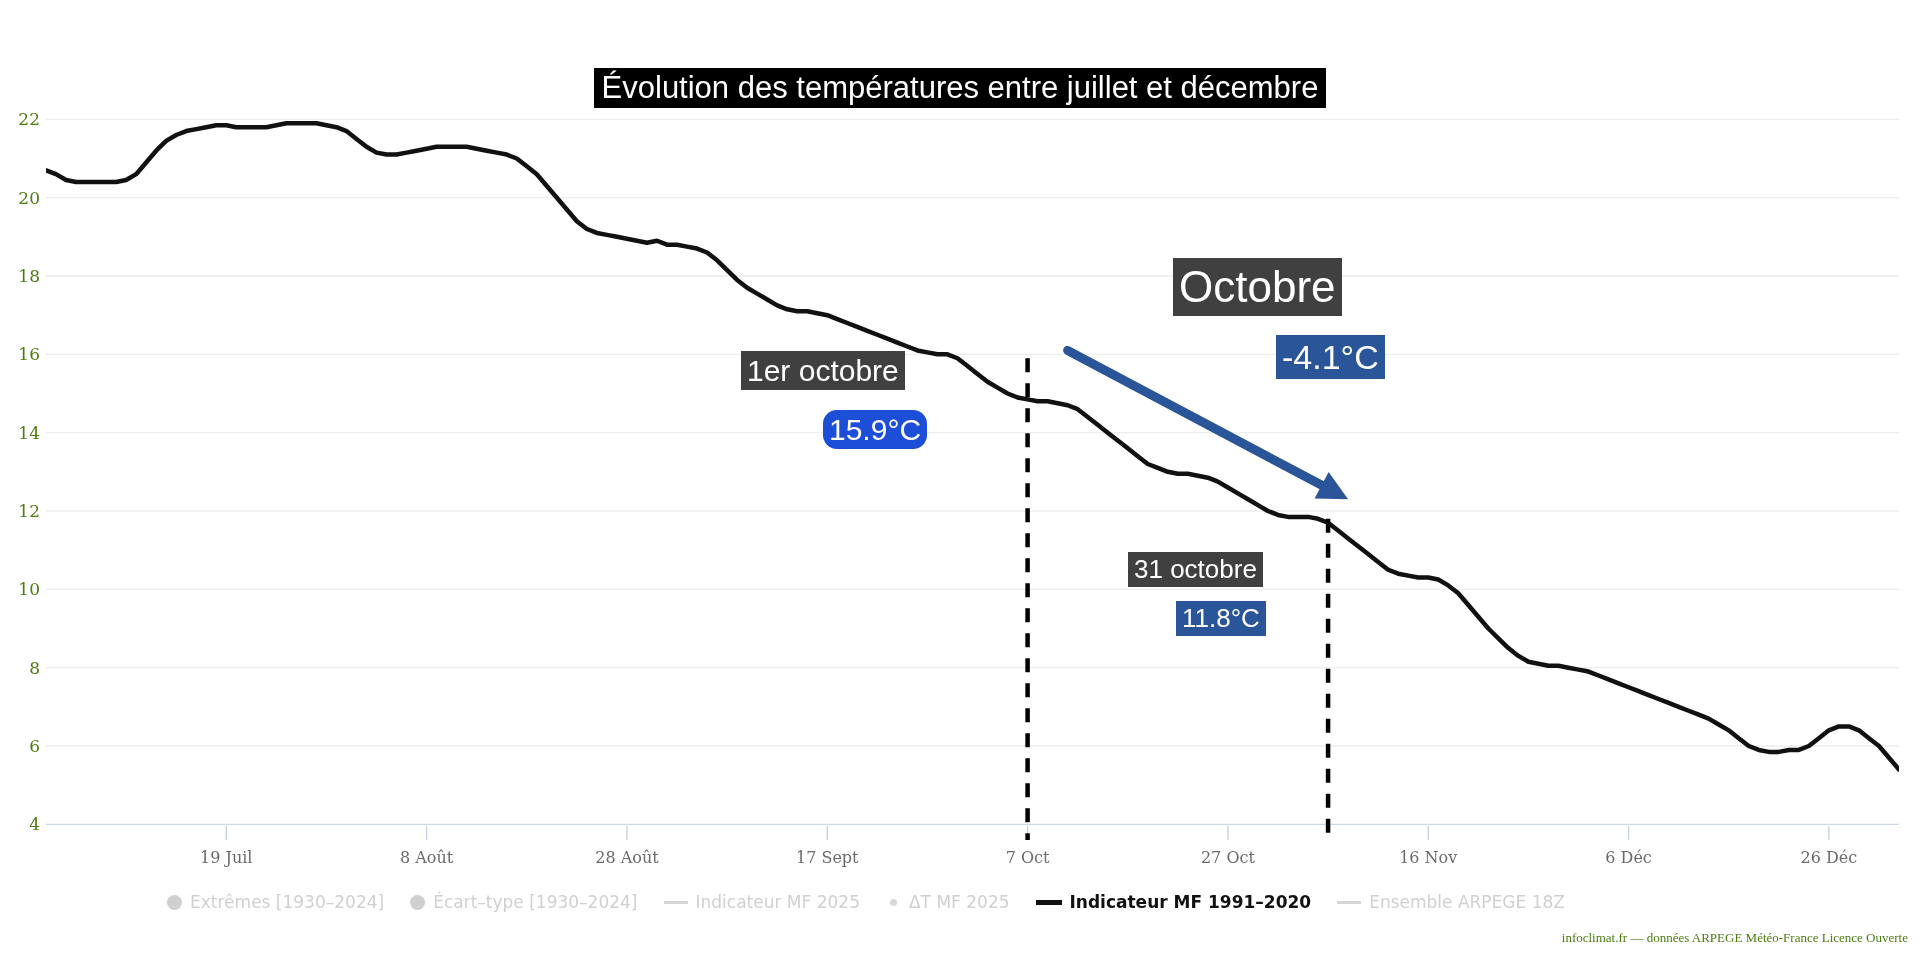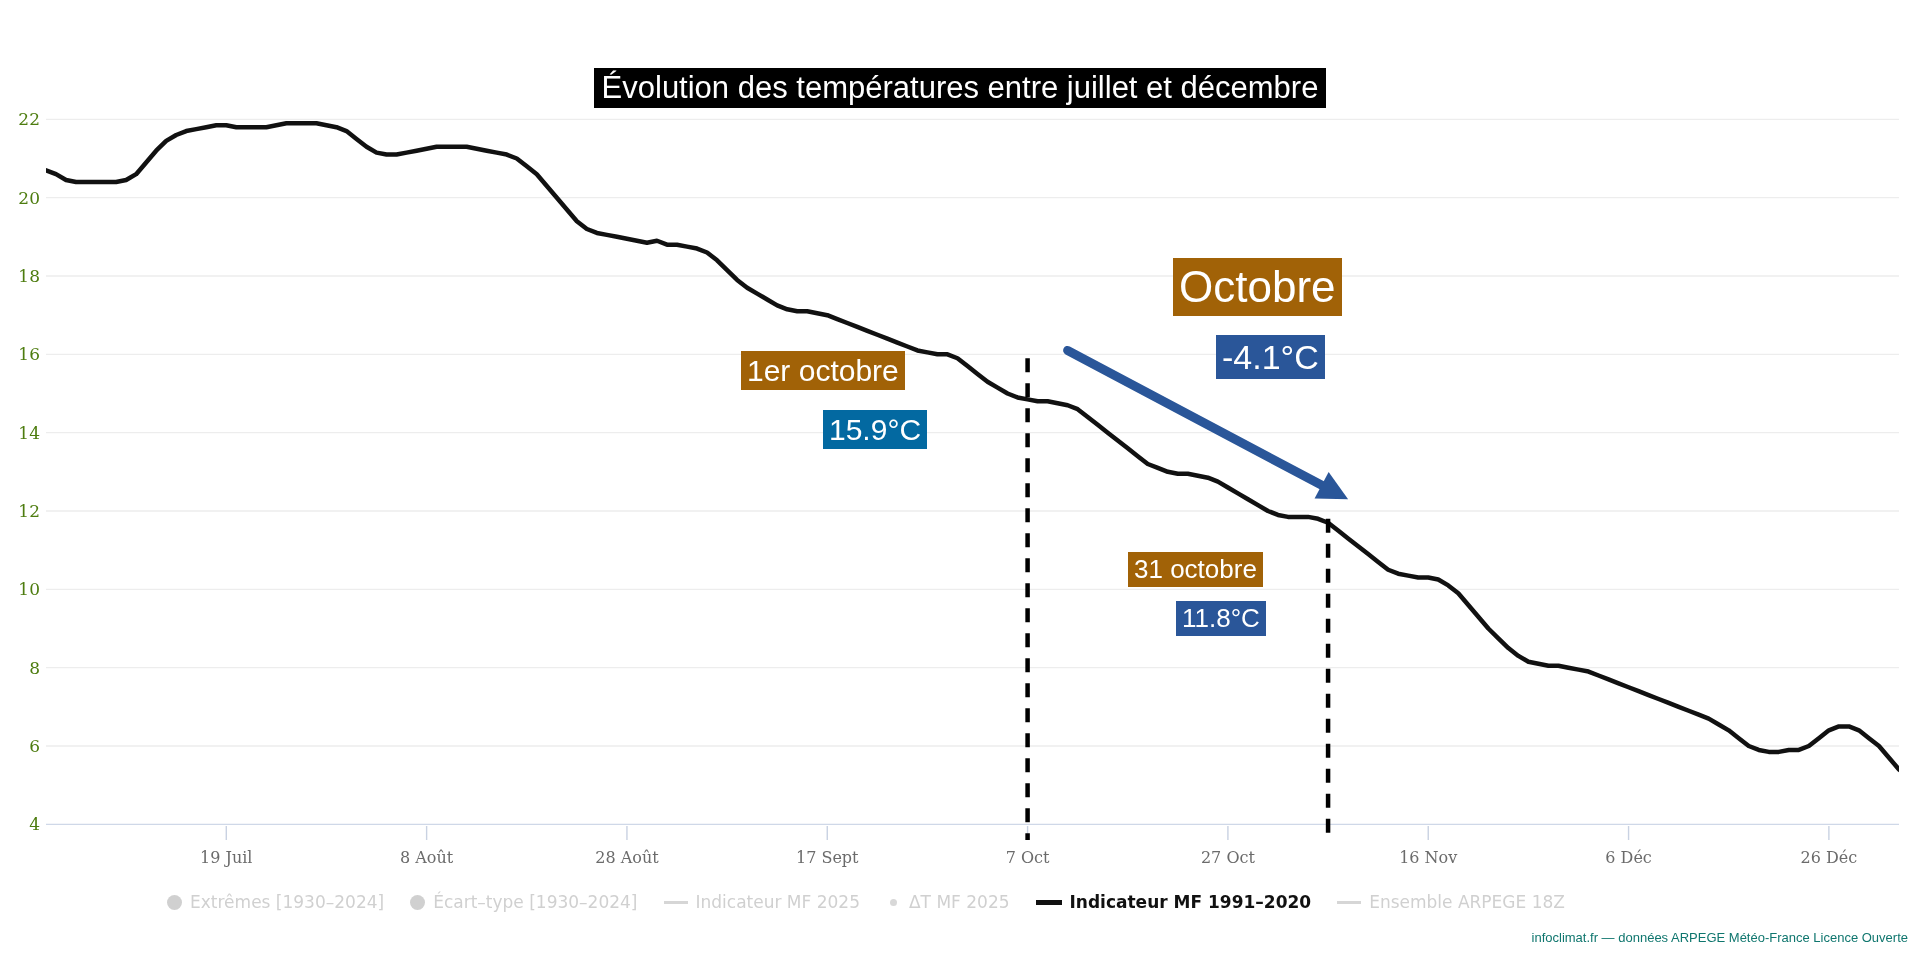--- a/index.html
+++ b/index.html
@@ -85,48 +85,48 @@
     white-space: nowrap;
     text-align: center;
   }
 
   
   .ann {
     position: absolute;
     white-space: nowrap;
   }
   .ann-title {
-    background: #a16207;
+    background: #404040;
     color: #ffffff;
     font-family: "Liberation Sans", sans-serif;
     padding: 1px 6px;
     display: inline-block;
   }
   .ann-val {
     color: #ffffff;
     font-family: "Liberation Sans", sans-serif;
     padding: 1px 6px;
     display: inline-block;
   }
-  .val-orange { background: #0369a1; }
+  .val-orange { background: #1d4ed8; border-radius: 14px; }
   .val-blue   { background: #2a5699; }
 
   #ann-oct1       { left: 741px; top: 351px; }
   #ann-oct1 .ann-title { font-size: 30px; line-height: 37px; }
   #ann-oct1-val   { position: absolute; left: 823px; top: 410px; }
   #ann-oct1-val .ann-val { font-size: 30px; line-height: 37px; }
 
   #ann-oct31      { left: 1128px; top: 552px; }
   #ann-oct31 .ann-title { font-size: 26px; line-height: 33px; }
   #ann-oct31-val  { position: absolute; left: 1176px; top: 601px; }
   #ann-oct31-val .ann-val { font-size: 26px; line-height: 33px; }
 
   #ann-month      { left: 1173px; top: 258px; }
   #ann-month .ann-title { font-size: 44px; line-height: 56px; }
-  #ann-month-val  { position: absolute; left: 1216px; top: 335px; }
+  #ann-month-val  { position: absolute; left: 1276px; top: 335px; }
   #ann-month-val .ann-val { font-size: 34px; line-height: 42px; }
 
   
   #legend {
     position: absolute;
     left: 0;
     top: 892px;
     width: 1732px;
     display: flex;
     justify-content: center;
@@ -141,23 +141,23 @@
   .mk-dot      { width: 15px; height: 15px; border-radius: 50%; background: #d0d0d0; display: inline-block; }
   .mk-dot-sm   { width: 7px;  height: 7px;  border-radius: 50%; background: #d8d8d8; display: inline-block; margin: 0 4px; }
   .mk-line     { width: 24px; height: 3px; background: #d6d6d6; display: inline-block; }
   .mk-line-blk { width: 26px; height: 5px; background: #111111; display: inline-block; }
 
   
   #credit {
     position: absolute;
     right: 12px;
     top: 930px;
-    font-family: Liberation Sans, sans-serif;
+    font-family: Liberation Serif, serif;
     font-size: 13px;
-    color: #0f766e;
+    color: #4d7c0f;
     white-space: nowrap;
   }
 </style>
 </head>
 <body>
 
 <div id="root">
 
   <div class="title-sub-wrap">
     <span class="title-sub">Évolution des températures entre juillet et décembre</span>

